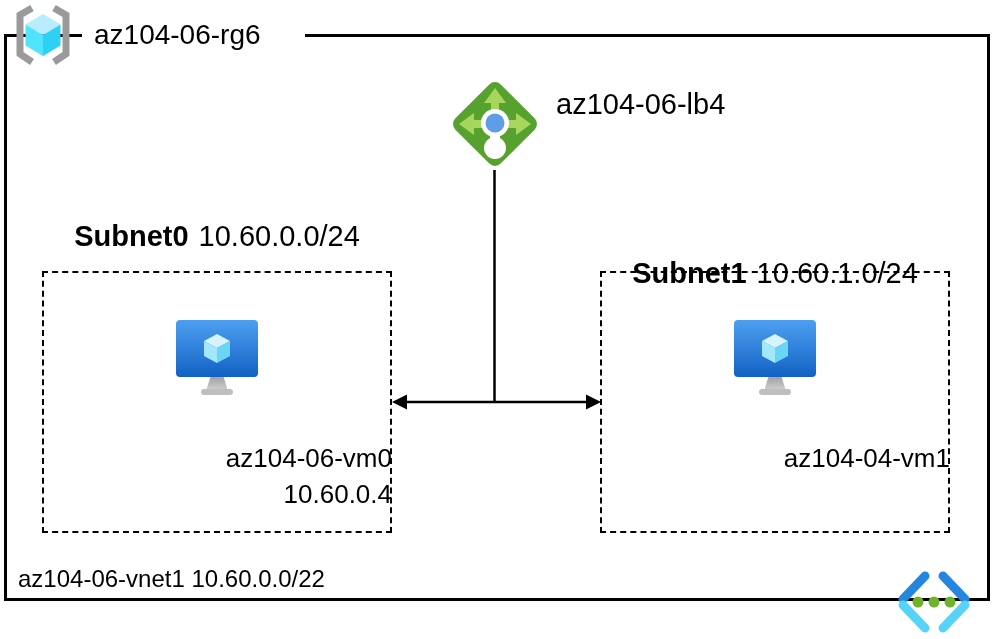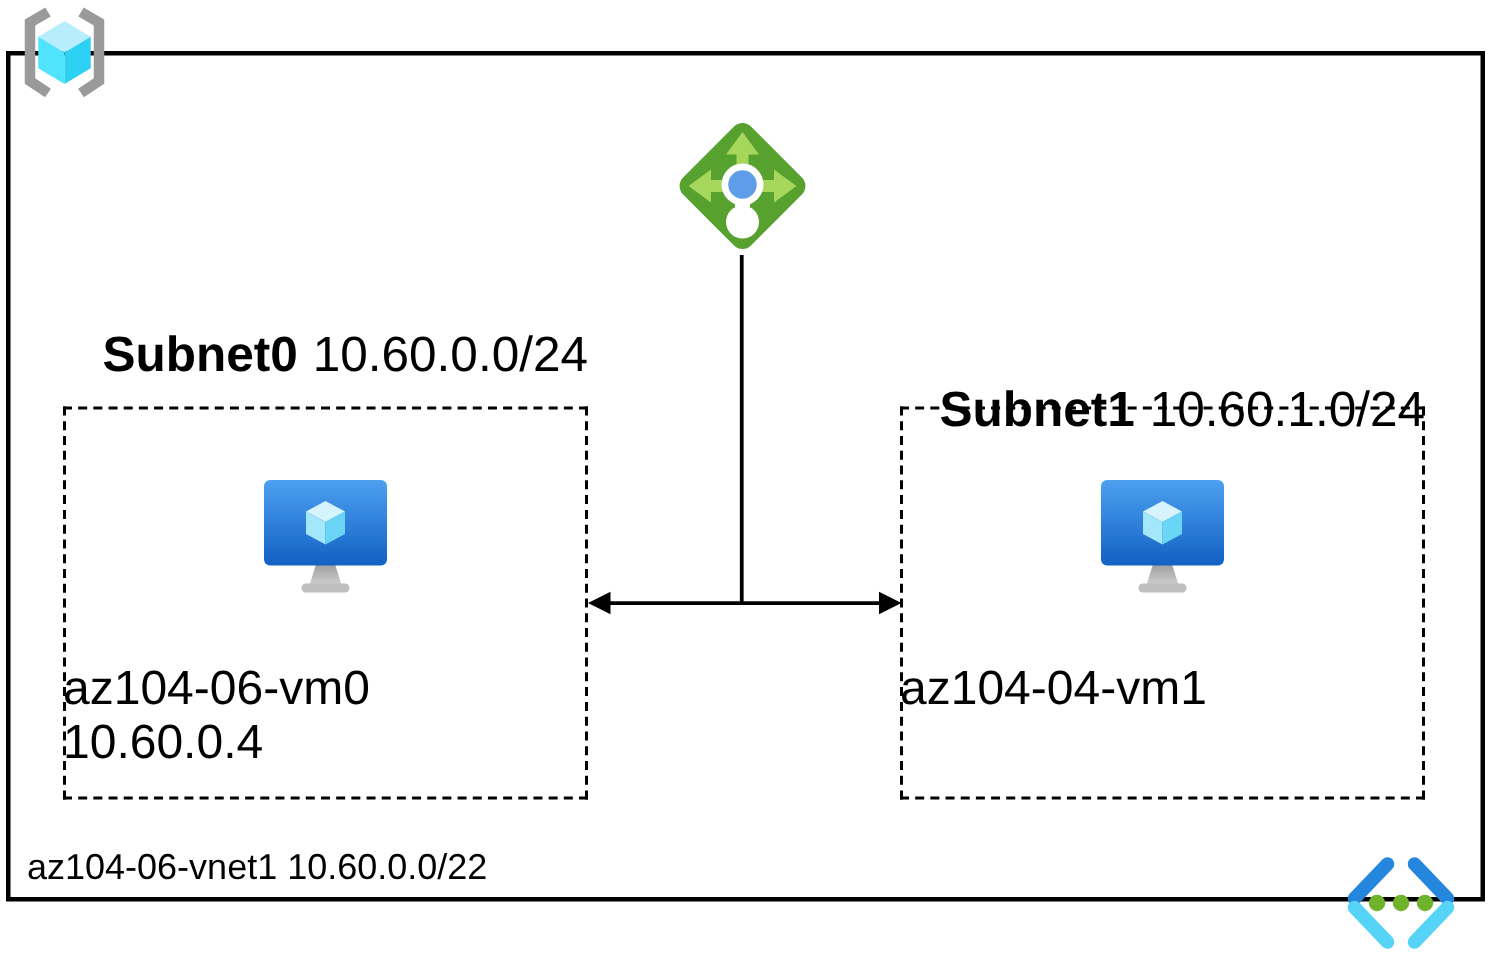--- a/index.html
+++ b/index.html
@@ -19,30 +19,30 @@
     padding:0 44px 0 12px;font-size:28px;z-index:2;white-space:nowrap;
   }
   .lb-icon{left:447px;top:76px;width:96px;height:96px;z-index:2;}
   .lb-labels{left:556px;top:83px;font-size:29px;line-height:43px;z-index:2;white-space:nowrap;}
   .subnet-box{
     width:350px;height:262px;box-sizing:border-box;border:2px dashed #000;z-index:1;
   }
   .subnet0-box{left:42px;top:271px;}
   .subnet1-box{left:600px;top:271px;}
   .subnet-label{
-    top:219px;width:350px;text-align:right;font-size:33px;line-height:34px;
+    top:219px;width:350px;text-align:center;font-size:29px;line-height:34px;
     z-index:2;white-space:nowrap;
   }
   .subnet0-label{left:42px;}
   .subnet1-label{left:600px;margin-top:37px;}
   .subnet-label .s-name{font-weight:bold;margin-right:10px;}
   .vm-icon{width:84px;height:78px;z-index:2;}
   .vm0-icon{left:175px;top:319px;}
   .vm1-icon{left:733px;top:319px;}
-  .vm-labels{width:350px;text-align:left;top:440px;font-size:32px;line-height:36px;z-index:2;}
+  .vm-labels{width:350px;text-align:right;top:440px;font-size:26px;line-height:36px;z-index:2;}
   .vm0-labels{left:42px;}
   .vm1-labels{left:600px;}
   .vnet-label{left:18px;top:562px;font-size:24px;line-height:34px;z-index:2;white-space:nowrap;}
   .vnet-icon{left:894px;top:571px;width:80px;height:64px;z-index:3;}
 </style>
 </head>
 <body>
 
 <div class="canvas">
 
@@ -56,36 +56,38 @@
   </svg>
 
   <svg class="abs rg-icon" viewBox="0 0 70 62" xmlns="http://www.w3.org/2000/svg">
     <path d="M24 4 L12 11 L12 50 L24 58" fill="none" stroke="#9a9a9a" stroke-width="7"></path>
     <path d="M46 4 L58 11 L58 50 L46 58" fill="none" stroke="#9a9a9a" stroke-width="7"></path>
     <polygon points="35,10 52.5,20.5 35,31 17.5,20.5" fill="#b7edfc"></polygon>
     <polygon points="17.5,20.5 35,31 35,52 17.5,41.5" fill="#4fe3fe"></polygon>
     <polygon points="35,31 52.5,20.5 52.5,41.5 35,52" fill="#2cd1f3"></polygon>
   </svg>
 
+  <div class="abs rg-label">az104-06-rg6</div>
 
   <svg class="abs lb-icon" viewBox="0 0 96 96" xmlns="http://www.w3.org/2000/svg">
     <rect x="16" y="16" width="64" height="64" rx="8" transform="rotate(45 48 48)" fill="#57a22f"></rect>
     <rect x="44" y="24" width="8" height="26" fill="#a7d65c"></rect>
     <polygon points="48,12 37,27 59,27" fill="#a7d65c"></polygon>
     <rect x="24" y="44" width="26" height="8" fill="#a7d65c"></rect>
     <polygon points="12,48 27,37 27,59" fill="#a7d65c"></polygon>
     <rect x="46" y="44" width="26" height="8" fill="#a7d65c"></rect>
     <polygon points="84,48 69,37 69,59" fill="#a7d65c"></polygon>
     <rect x="43" y="50" width="10" height="22" fill="#ffffff"></rect>
     <circle cx="48" cy="72" r="11" fill="#ffffff"></circle>
     <circle cx="48" cy="47" r="14" fill="#ffffff"></circle>
     <circle cx="48" cy="47" r="9.5" fill="#5f9de8"></circle>
   </svg>
 
   <div class="abs lb-labels">
+    <div>az104-06-lb4</div>
   </div>
 
   <div class="abs subnet-label subnet0-label">
     <span class="s-name">Subnet0</span><span>10.60.0.0/24</span>
   </div>
   <div class="abs subnet-box subnet0-box"></div>
 
   <svg class="abs vm-icon vm0-icon" viewBox="0 0 84 78" xmlns="http://www.w3.org/2000/svg">
     <defs>
       <linearGradient id="vmg0" x1="0" y1="0" x2="0" y2="1">

